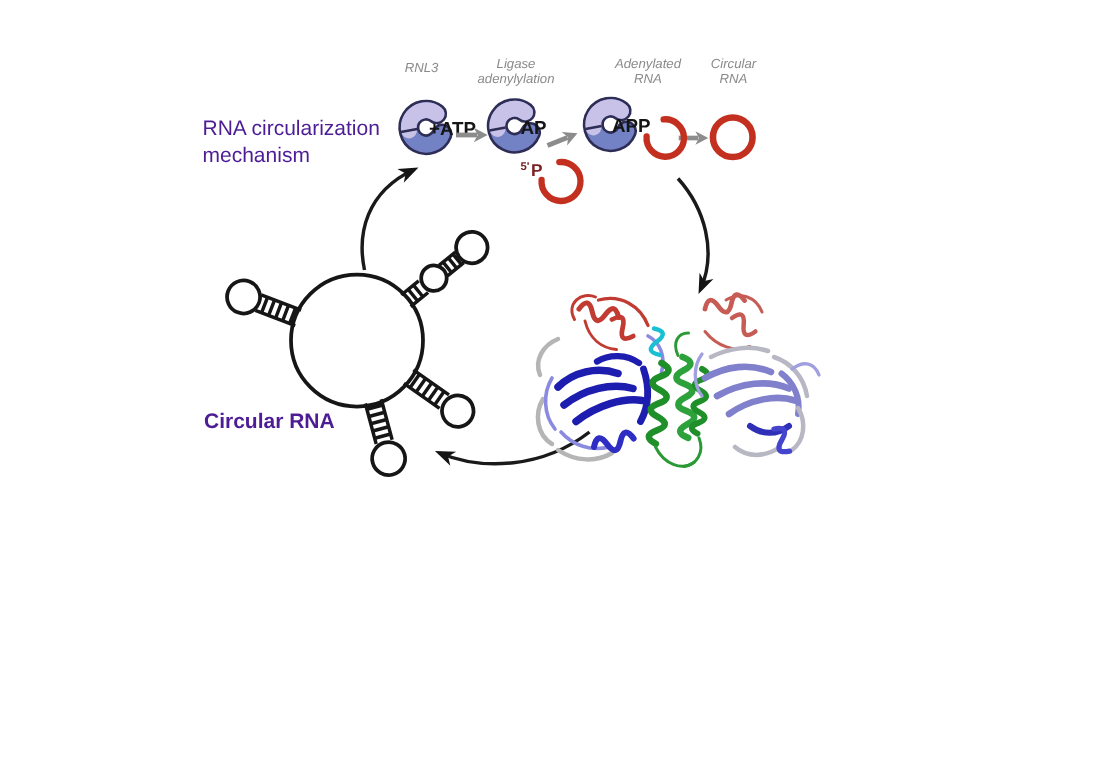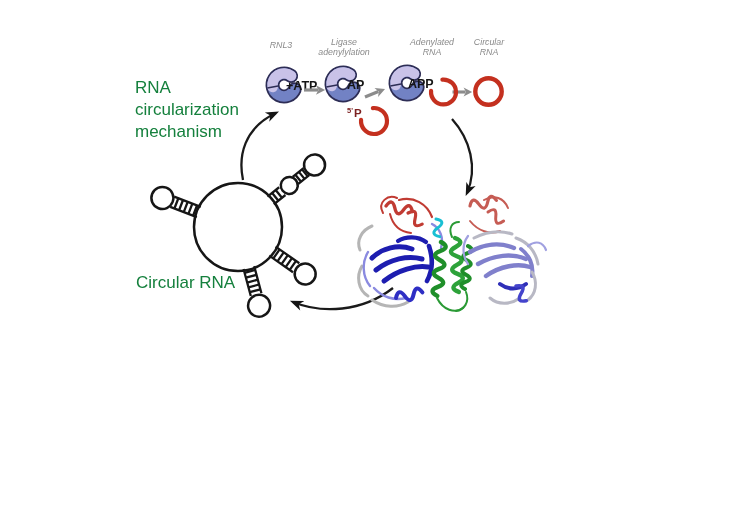--- a/index.html
+++ b/index.html
@@ -2,24 +2,24 @@
 <html><head>
 <meta charset="utf-8">
 <style>
   html,body{margin:0;padding:0;background:#fff;}
   #canvas{
     position:relative;width:741px;height:369px;background:#ffffff;overflow:hidden;
     font-family:"Liberation Sans","DejaVu Sans",sans-serif;
   }
   #scene{position:absolute;left:0;top:0;}
   .blue-label{
-    position:absolute;color:#15803d;font-size:17px;line-height:1.28;
+    position:absolute;color:#4c1d95;font-size:14px;line-height:1.28;
     font-family:"Liberation Sans","DejaVu Sans",sans-serif;
   }
-  .nowrap{white-space:nowrap;}
+  .nowrap{white-space:nowrap;font-weight:bold;}
   .step-label{
     font-family:"Liberation Sans","DejaVu Sans",sans-serif;
     font-style:italic;font-size:8.8px;fill:#8a8a8a;
   }
   .enzyme-text{
     font-family:"Liberation Sans","DejaVu Sans",sans-serif;
     font-weight:bold;font-size:12.5px;fill:#151515;
   }
   .fivep{font-family:"Liberation Sans","DejaVu Sans",sans-serif;font-weight:bold;fill:#7c2121;}
   .flow{stroke:#1a1a1a;stroke-width:2.3;fill:none;}

